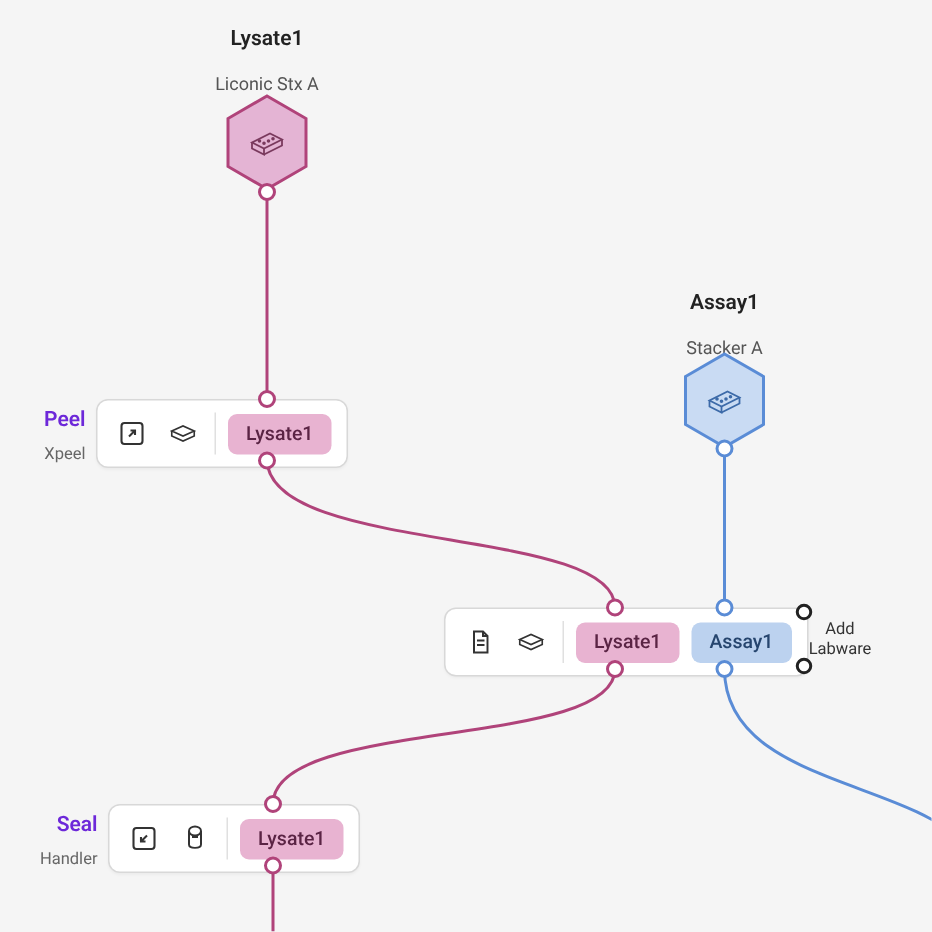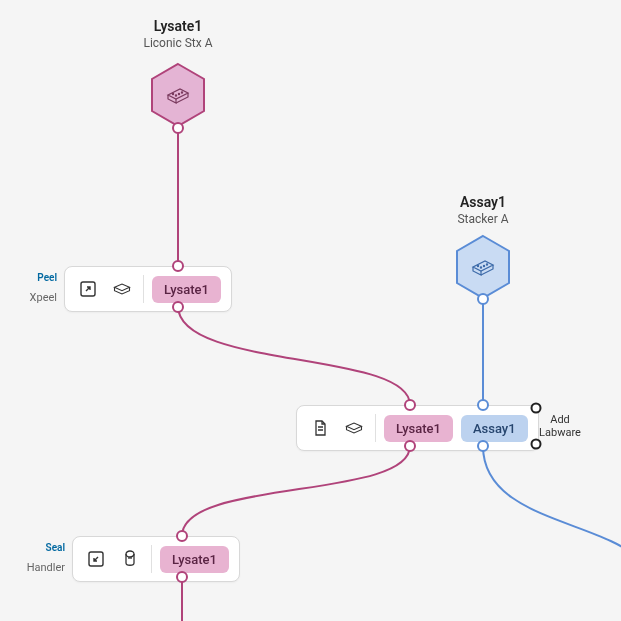--- a/index.html
+++ b/index.html
@@ -38,40 +38,40 @@
     transform: translate(-50%, -50%);
   }
   .hex svg { width: 100%; height: 100%; display: block; }
   .hex-label {
     position: absolute;
     text-align: center;
     transform: translate(-50%, 0);
     width: 160px;
   }
   .hex-label .title { font-size: 14px; font-weight: 600; color: #222; }
-  .hex-label .sub { font-size: 12px; color: #555; margin-top: 2px; }
+  .hex-label .sub { font-size: 12px; color: #555; margin-top: 15px; }
 
   
   .step {
     position: absolute;
     background: #fff;
     border: 1px solid #d8d8d8;
     border-radius: 8px;
     display: flex;
     align-items: center;
     padding: 8px 10px;
     gap: 8px;
     box-shadow: 0 1px 2px rgba(0,0,0,0.04);
   }
   .step-label {
     position: absolute;
     text-align: right;
     transform: translateY(0);
   }
-  .step-label .title { font-size: 10px; font-weight: 600; color: #0369a1; }
+  .step-label .title { font-size: 14px; font-weight: 600; color: #6d28d9; }
   .step-label .sub { font-size: 11px; color: #666; margin-top: 8px; }
 
   .iconbox {
     width: 26px; height: 26px;
     display: flex; align-items: center; justify-content: center;
     color: #333;
   }
   .divider {
     width: 1px; height: 28px; background: #e0e0e0;
   }

